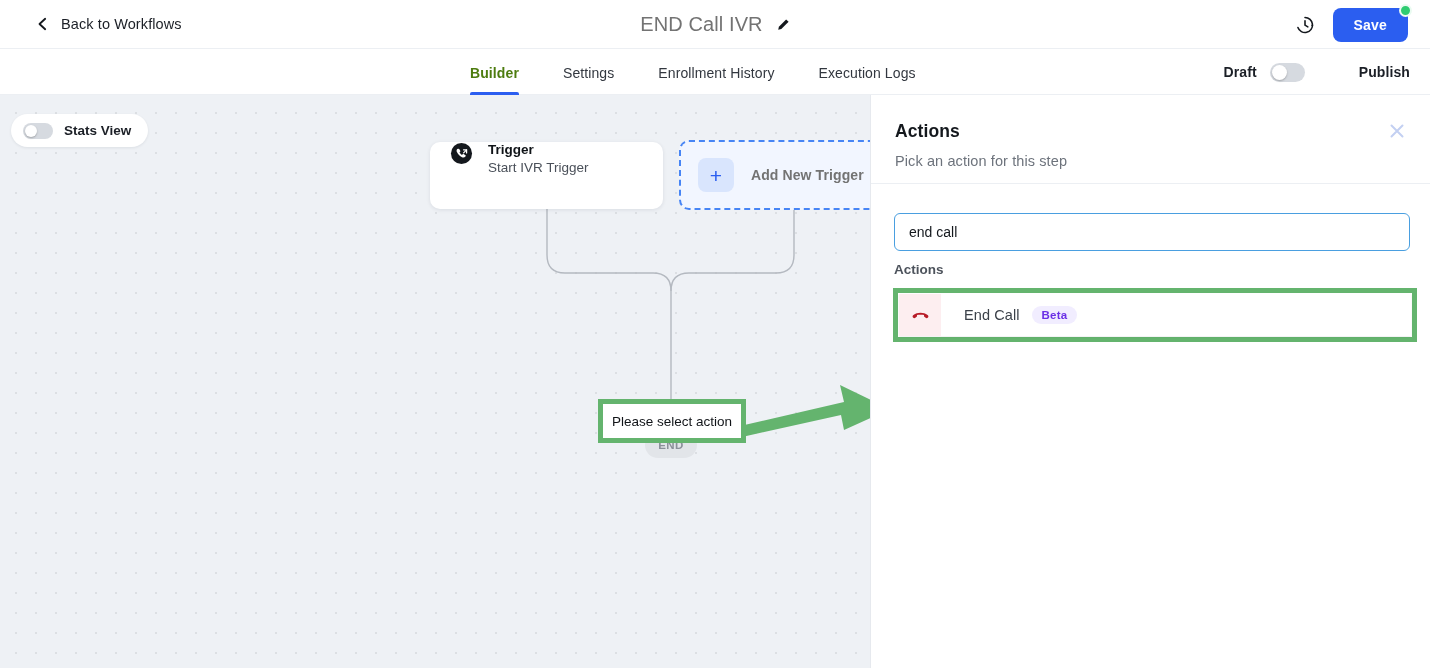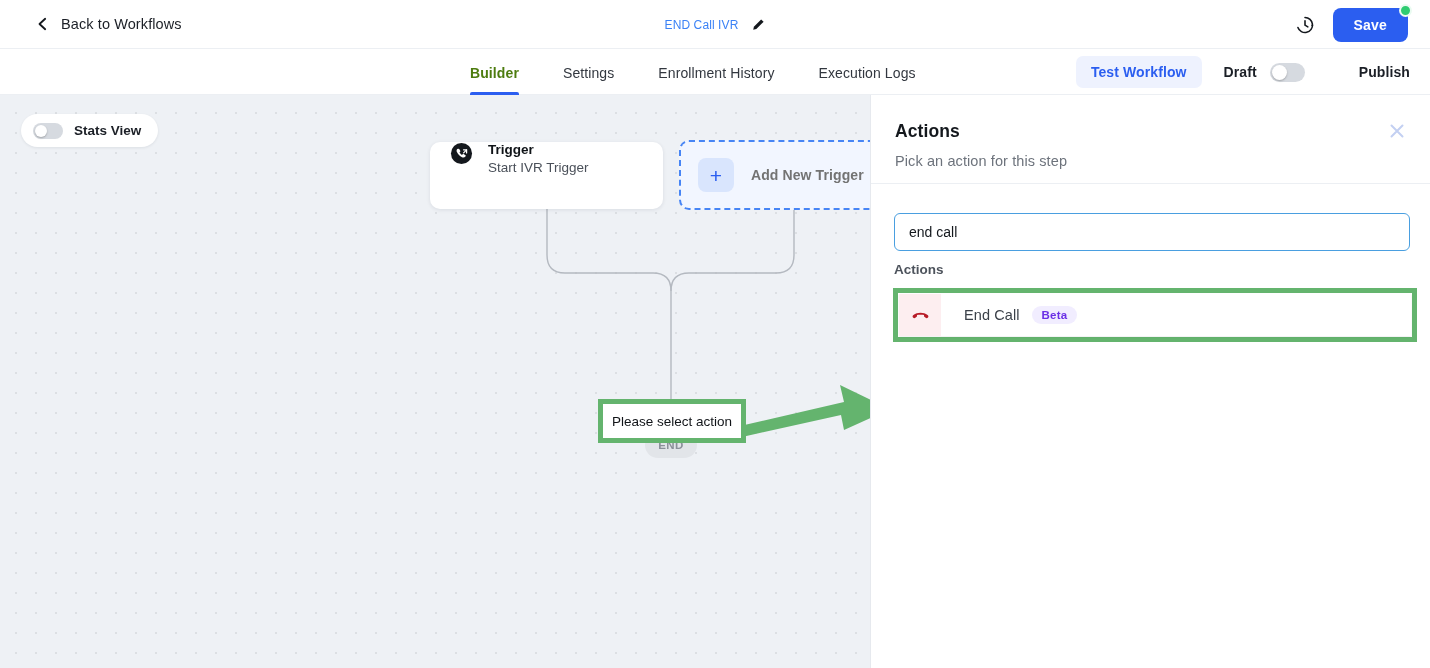--- a/index.html
+++ b/index.html
@@ -24,21 +24,21 @@
   .back-chevron { width: 14px; height: 14px; display: block; }
   .back-label {
     font-size: 14.5px; font-weight: 500; color: #1b1f26; letter-spacing: .1px;
   }
   .title-wrap {
     position: absolute; left: 0; right: 0; top: 0; height: 49px;
     display: flex; align-items: center; justify-content: center; gap: 13px;
     pointer-events: none;
   }
   .wf-title {
-    font-size: 12px; font-weight: 500; color: #3b82f6; letter-spacing: .1px;
+    font-size: 20px; font-weight: 500; color: #737373; letter-spacing: .1px;
   }
   .pencil-icon { width: 14px; height: 14px; display: block; pointer-events: auto; cursor: pointer; }
   .topbar-right {
     position: absolute; right: 22px; top: 0; height: 49px;
     display: flex; align-items: center; gap: 18px;
   }
   .history-icon { width: 20px; height: 20px; display: block; cursor: pointer; }
   .save-wrap { position: relative; }
   .save-btn {
     background: #2b5ef0; color: #fff; border: none; border-radius: 8px;
@@ -96,21 +96,21 @@
 
   
   .canvas {
     position: absolute; top: 95px; left: 0; width: 870px; height: 573px;
     background-color: #eef1f5;
     background-image: radial-gradient(#dcdfe3 1.1px, transparent 1.2px);
     background-size: 20px 20px; background-position: 6px 8px;
     overflow: hidden;
   }
   .stats-toggle {
-    position: absolute; left: 21px; top: 19px;
+    position: absolute; left: 11px; top: 19px;
     background: #ffffff; border-radius: 20px;
     height: 33px; display: flex; align-items: center; gap: 11px;
     padding: 0 17px 0 12px; cursor: pointer;
     box-shadow: 0 1px 3px rgba(16,24,40,.08);
   }
   .stats-sw {
     width: 30px; height: 16px; border-radius: 9px; background: #d6dae0;
     position: relative; flex: 0 0 auto;
   }
   .stats-sw .knob {
@@ -250,21 +250,20 @@
         <span>Settings</span>
       </div>
       <div class="tab">
         <span>Enrollment History</span>
       </div>
       <div class="tab">
         <span>Execution Logs</span>
       </div>
     </div>
     <div class="tabbar-right">
-      <button class="test-wf-btn">Test Workflow</button>
       <span class="draft-label">Draft</span>
       <div class="toggle-sw">
         <span class="knob"></span>
       </div>
       <span class="publish-label">Publish</span>
     </div>
   </div>
 
   <div class="canvas">
 

